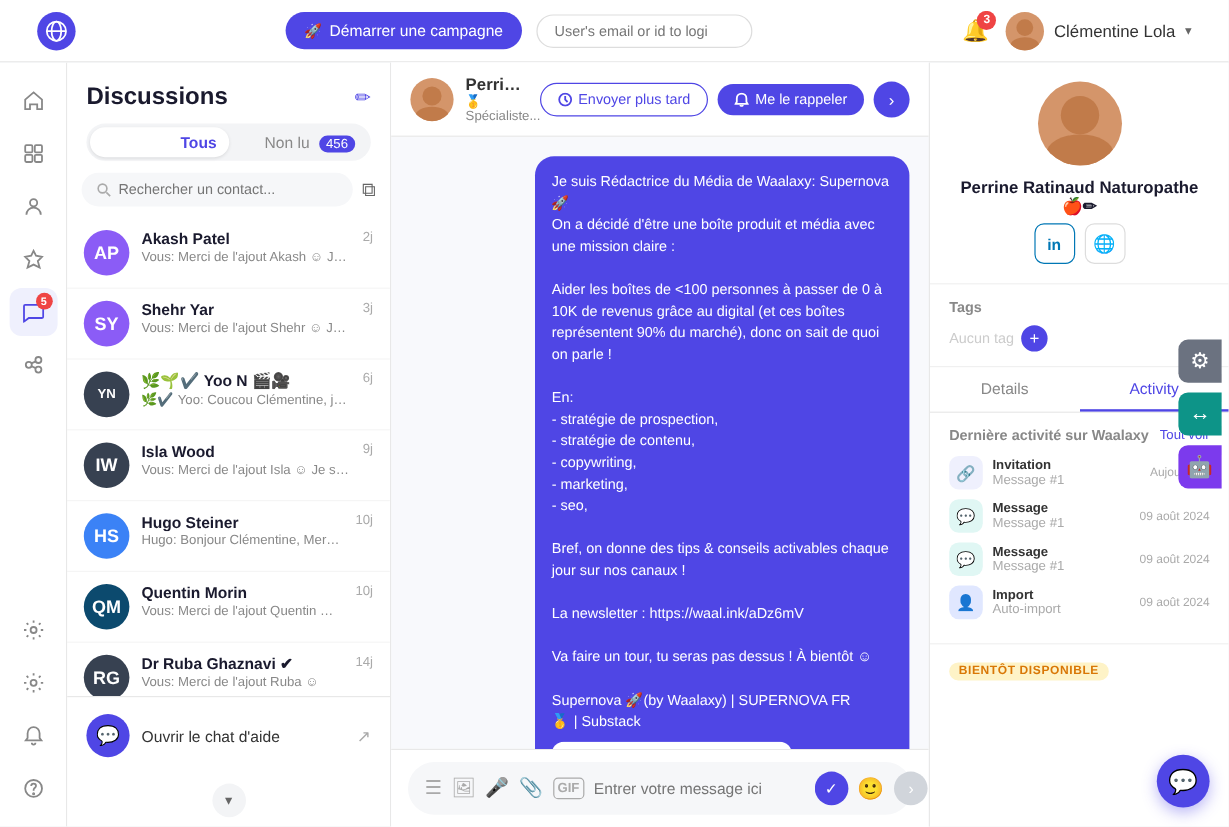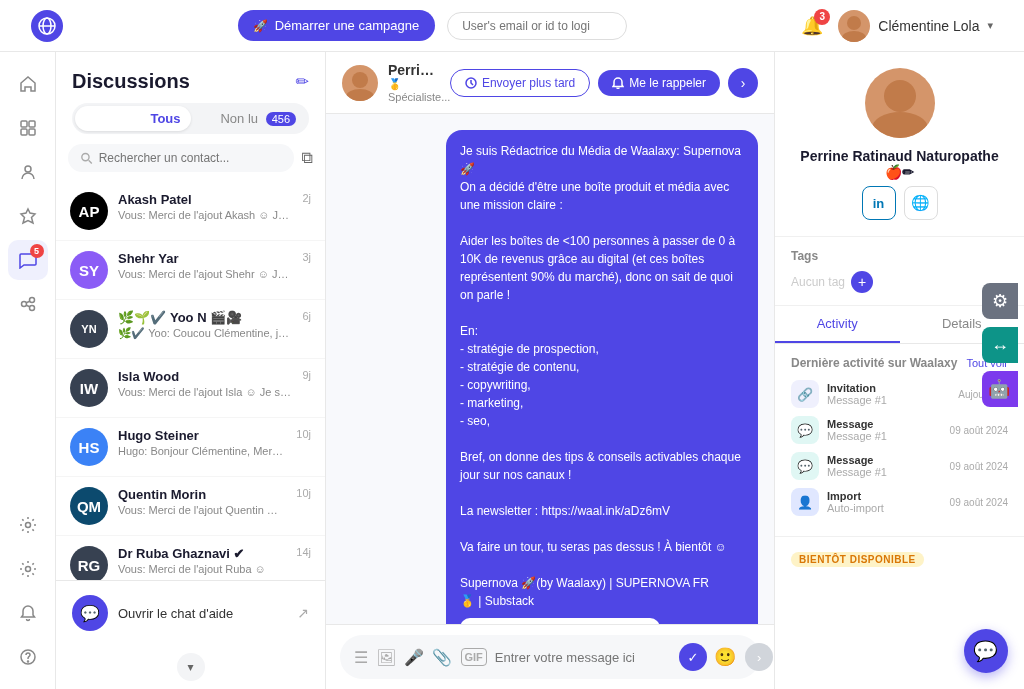--- a/index.html
+++ b/index.html
@@ -263,21 +263,21 @@
             <circle cx="6" cy="6" r="4"></circle>
             <line x1="9.5" y1="9.5" x2="13" y2="13"></line>
           </svg>
         <input type="text" placeholder="Rechercher un contact..." style="">
       </div>
       <span class="filter-icon">⧉</span>
     </div>
     <div class="contact-list">
 
       <div class="contact-item">
-        <div class="contact-avatar" style="background:#000000">AP</div>
+        <div class="contact-avatar" style="background:#8b5cf6">AP</div>
         <div class="contact-info">
           <div class="contact-name">Akash Patel</div>
           <div class="contact-preview">Vous: Merci de l'ajout Akash ☺ Je suis Rédactrice du Média de...</div>
         </div>
         <div class="contact-time">2j</div>
       </div>
       <div class="contact-item">
         <div class="contact-avatar" style="background:#8b5cf6">SY</div>
         <div class="contact-info">
           <div class="contact-name">Shehr Yar</div>
@@ -435,22 +435,22 @@
 
     <div class="tags-section">
       <div class="section-label">Tags</div>
       <div class="tags-row">
         <span class="tag-empty">Aucun tag</span>
         <button class="tag-add-btn">+</button>
       </div>
     </div>
 
     <div class="activity-tabs">
+      <div class="activity-tab">Details</div>
       <div class="activity-tab active">Activity</div>
-      <div class="activity-tab">Details</div>
     </div>
 
     <div class="activity-section">
       <div class="activity-title-row">
         <span class="activity-title">Dernière activité sur Waalaxy</span>
         <span class="tout-voir">Tout voir</span>
       </div>
 
       <div class="activity-item">
         <div class="activity-icon blue">🔗</div>

